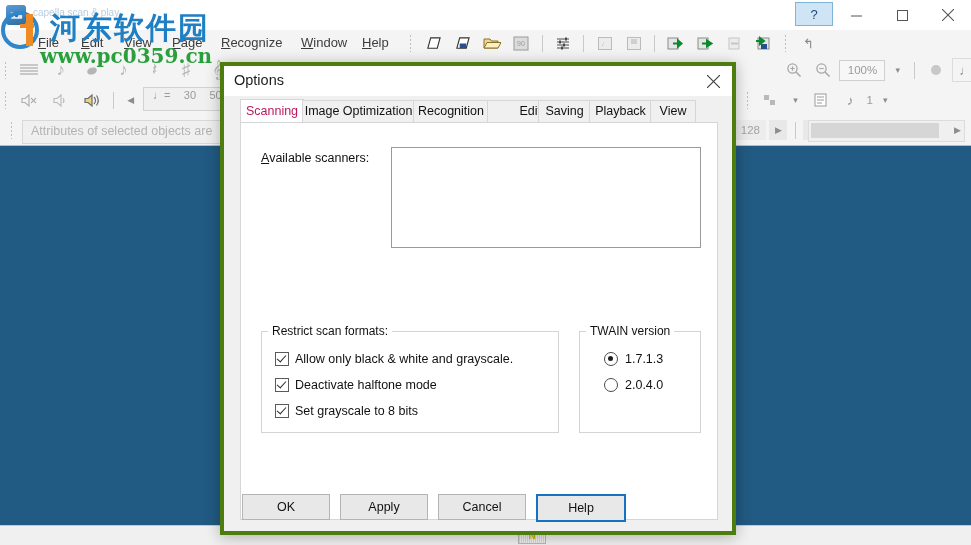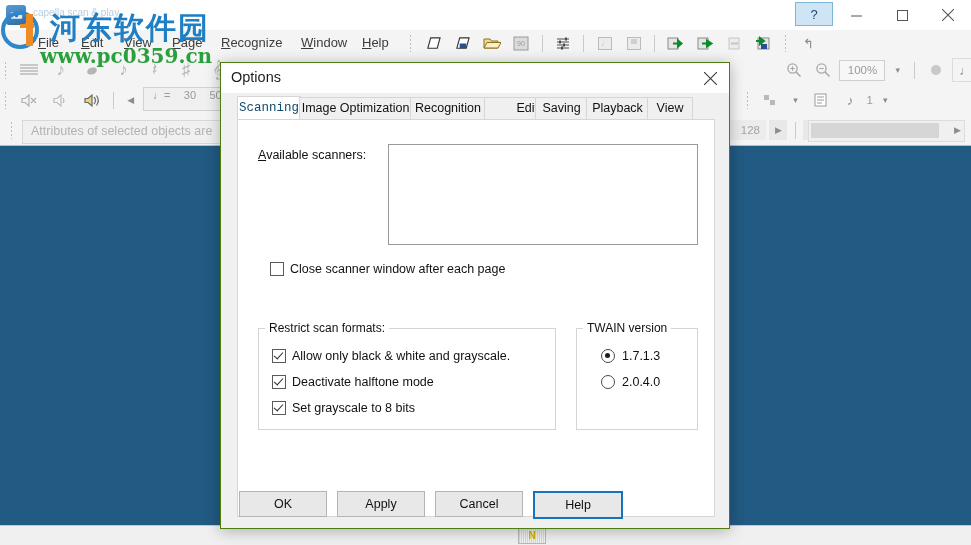--- a/index.html
+++ b/index.html
@@ -82,30 +82,30 @@
   
   .wm{position:absolute;pointer-events:none;}
   .wm-logo{left:0px;top:6px;width:48px;height:48px;}
   .wm-cn{left:50px;top:8px;font-size:30px;font-weight:bold;color:#1f7fc4;
          font-family:"DejaVu Sans",sans-serif;letter-spacing:2px;}
   .wm-url{left:40px;top:44px;font-size:20px;font-weight:bold;color:#2aa03c;
           font-family:"DejaVu Serif",serif;}
 
   
   .dialog{position:absolute;left:220px;top:62px;width:508px;height:465px;background:#f0f0f0;
-          border:1px solid #4d7c0f;box-shadow:0 2px 14px rgba(0,0,0,.28);}
+          border:4px solid #4d7c0f;box-shadow:0 2px 14px rgba(0,0,0,.28);}
   .dlg-title{position:absolute;left:0;top:0;width:100%;height:30px;background:#ffffff;}
   .dlg-title-text{position:absolute;left:10px;top:6px;font-size:14.5px;color:#1c1c1c;}
   .dlg-close{position:absolute;right:0;top:0;width:38px;height:30px;display:flex;align-items:center;
              justify-content:center;color:#3a3a3a;}
 
   .tabs{position:absolute;left:16px;top:34px;width:476px;height:22px;}
   .tab{position:absolute;top:0;height:22px;line-height:21px;font-size:12.5px;color:#111;
        background:#f0f0f0;border:1px solid #d6d6d6;border-bottom:none;text-align:center;}
-  .tab.active{background:#ffffff;border-color:#d6d6d6;color:#0c4a6e;height:24px;line-height:22px;top:-1px;font-family:Liberation Mono, monospace;}
+  .tab.active{background:#ffffff;border-color:#d6d6d6;color:#be185d;height:24px;line-height:22px;top:-1px;}
 
   .tabpanel{position:absolute;left:16px;top:56px;width:476px;height:396px;background:#ffffff;
             border:1px solid #d6d6d6;}
 
   .lbl{position:absolute;font-size:12.5px;color:#111;}
   .lbl u{text-decoration:underline;}
   .btn{position:absolute;background:#e8e8e8;border:1px solid #b4b4b4;font-size:12.5px;color:#111;
        display:flex;align-items:center;justify-content:center;}
   .btn u{text-decoration:underline;}
   .btn.focus{border:2px solid #1673c0;background:#e8e8e8;}
@@ -427,24 +427,20 @@
       <div class="tab" style="left:410px;width:44px;">View</div>
     </div>
 
     <div class="tabpanel">
 
       <div class="lbl" style="left:20px;top:28px;"><u>A</u>vailable scanners:</div>
 
 
       <div class="listbox" style="left:150px;top:24px;width:308px;height:99px;"></div>
 
-      <div class="cb-row" style="left:32px;top:142px;">
-        <span class="cbox"></span>
-        <span>Close scanner window after each page</span>
-      </div>
 
       <div class="group" style="left:20px;top:208px;width:296px;height:100px;">
         <span class="group-title">Restrict scan formats:</span>
         <div class="cb-row" style="left:13px;top:20px;">
           <span class="cbox checked"></span>
           <span>Allow only black &amp; white and grayscale.</span>
         </div>
         <div class="cb-row" style="left:13px;top:46px;">
           <span class="cbox checked"></span>
           <span>Deactivate halftone mode</span>

